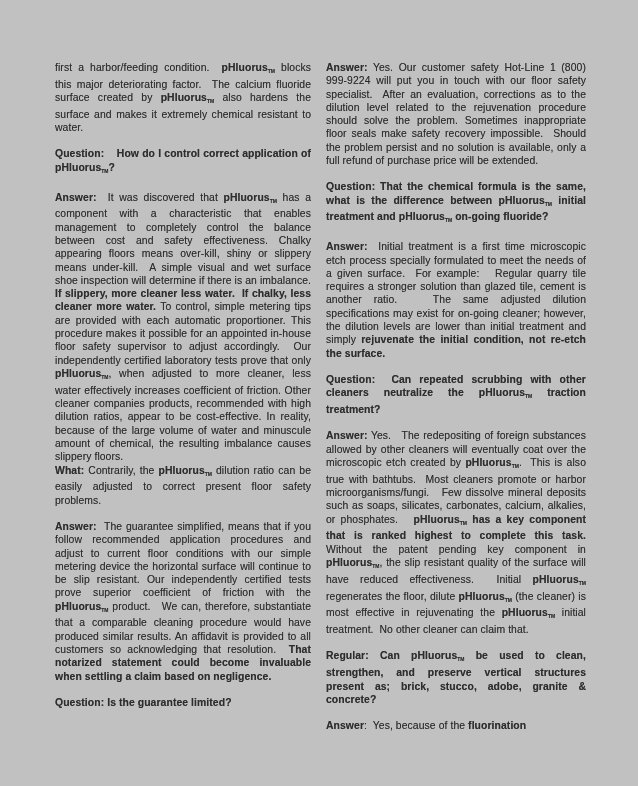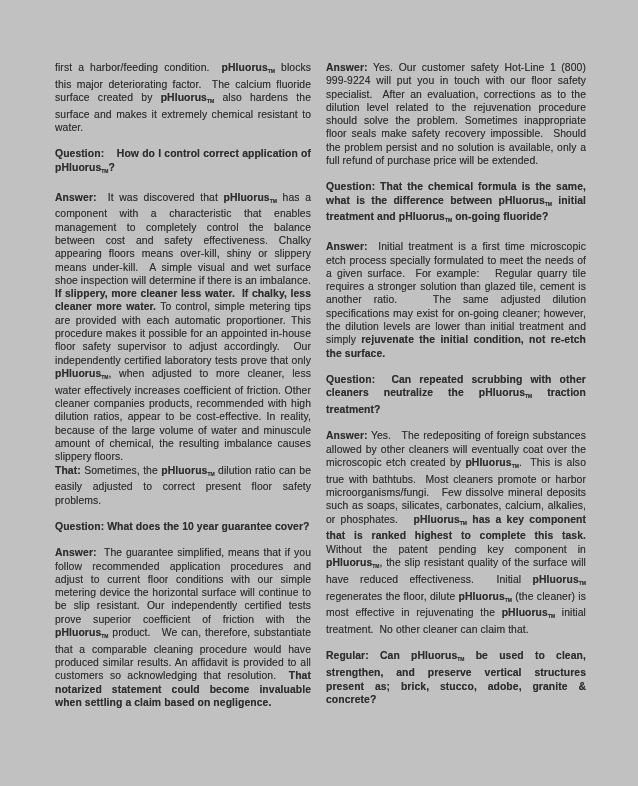--- a/index.html
+++ b/index.html
@@ -50,25 +50,26 @@
   }
 </style>
 </head>
 <body style="background: rgb(193, 193, 193);">
 
 <div class="page">
   <div class="column left">
       <p class="block"><span>first a harbor/feeding condition.  </span><span class="rs-b">pHluorus</span><span class="rs-t">TM</span><span> blocks this major deteriorating factor.  The calcium fluoride surface created by </span><span class="rs-b">pHluorus</span><span class="rs-t">TM</span><span> also hardens the surface and makes it extremely chemical resistant to water.</span></p>
       <p class="block"><span class="rs-b">Question:    How do I control correct application of pHluorus</span><span class="rs-t">TM</span><span class="rs-b">?</span></p>
       <p class="block tight"><span class="rs-b">Answer:</span><span>  It was discovered that </span><span class="rs-b">pHluorus</span><span class="rs-t">TM</span><span> has a component with a characteristic that enables management to completely control the balance between cost and safety effectiveness. Chalky appearing floors means over-kill, shiny or slippery means under-kill.  A simple visual and wet surface shoe inspection will determine if there is an imbalance.  </span><span class="rs-b rs-i">If slippery, more cleaner less water.  If chalky, less cleaner more water.</span><span> To control, simple metering tips are provided with each automatic proportioner. This procedure makes it possible for an appointed in-house floor safety supervisor to adjust accordingly.  </span><span class="rs-i">Our independently certified laboratory tests prove that only </span><span class="rs-b rs-i">pHluorus</span><span class="rs-t rs-i">TM</span><span class="rs-i">, when adjusted to more cleaner, less water effectively increases coefficient of friction.</span><span> Other cleaner companies products, recommended with high dilution ratios, appear to be cost-effective. In reality, because of the large volume of water and minuscule amount of chemical, the resulting imbalance </span><span class="rs-u">causes</span><span> slippery floors.</span></p>
-      <p class="block"><span class="rs-b">That:</span><span> Sometimes, the </span><span class="rs-b">pHluorus</span><span class="rs-t">TM</span><span> dilution ratio can be easily adjusted to correct present floor safety problems.</span></p>
-      <p class="block"><span class="rs-b">Question: What does the 10 year guarantee cover?</span></p>
+      <p class="block"><span class="rs-b">What:</span><span> Contrarily, the </span><span class="rs-b">pHluorus</span><span class="rs-t">TM</span><span> dilution ratio can be easily adjusted to correct present floor safety problems.</span></p>
       <p class="block"><span class="rs-b">Answer:</span><span>  The guarantee simplified, means that if you follow recommended application procedures and adjust to current floor conditions with our simple metering device the horizontal surface will continue to be slip resistant. Our independently certified tests prove superior coefficient of friction with the </span><span class="rs-b">pHluorus</span><span class="rs-t">TM</span><span> product.   We can, therefore, substantiate that a comparable cleaning procedure would have produced similar results. An affidavit is provided to all customers so acknowledging that resolution.  </span><span class="rs-b rs-i">That notarized statement could become invaluable when settling a claim based on negligence.</span></p>
+      <p class="block"><span class="rs-b">Question: Is the guarantee limited?</span></p>
     </div>
   <div class="column right">
       <p class="block"><span class="rs-b">Answer:</span><span> Yes. Our customer safety Hot-Line 1 (800) 999-9224 will put you in touch with our floor safety specialist.  After an evaluation, corrections as to the dilution level related to the rejuvenation procedure should solve the problem. Sometimes inappropriate floor seals make safety recovery impossible.  Should the problem persist and no solution is available, only a full refund of purchase price will be extended.</span></p>
       <p class="block"><span class="rs-b">Question: That the chemical formula is the same, what is the difference between pHluorus</span><span class="rs-t">TM</span><span class="rs-b"> initial treatment and pHluorus</span><span class="rs-t">TM</span><span class="rs-b"> on-going fluoride?</span></p>
       <p class="block"><span class="rs-b">Answer:</span><span>  Initial treatment is a first time microscopic etch process specially formulated to meet the needs of a given surface.  For example:   Regular quarry tile requires a stronger solution than glazed tile, cement is another ratio.   The same adjusted dilution specifications may exist for on-going cleaner; however, the dilution levels are lower than initial treatment and simply </span><span class="rs-b rs-i">rejuvenate the initial condition, not re-etch the surface.</span></p>
       <p class="block"><span class="rs-b">Question:  Can repeated scrubbing with other cleaners neutralize the pHluorus</span><span class="rs-t">TM</span><span class="rs-b"> traction treatment?</span></p>
       <p class="block"><span class="rs-b">Answer:</span><span> Yes.   The redepositing of foreign substances allowed by other cleaners will eventually coat over the microscopic etch created by </span><span class="rs-b">pHluorus</span><span class="rs-t">TM</span><span>.  This is also true with bathtubs.  Most cleaners promote or harbor microorganisms/fungi.   Few dissolve mineral deposits such as soaps, silicates, carbonates, calcium, alkalies, or phosphates.   </span><span class="rs-b rs-i">pHluorus</span><span class="rs-t rs-i">TM</span><span class="rs-b rs-i"> has a key component that is ranked highest to complete this task.</span><span>   Without the patent pending key component in </span><span class="rs-b">pHluorus</span><span class="rs-t">TM</span><span>, the slip resistant quality of the surface will have reduced effectiveness.  Initial </span><span class="rs-b">pHluorus</span><span class="rs-t">TM</span><span> regenerates the floor, dilute </span><span class="rs-b">pHluorus</span><span class="rs-t">TM</span><span> (the cleaner) is most effective in rejuvenating the </span><span class="rs-b">pHluorus</span><span class="rs-t">TM</span><span> initial treatment.  No other cleaner can claim that.</span></p>
       <p class="block"><span class="rs-b">Regular: Can pHluorus</span><span class="rs-t">TM</span><span class="rs-b"> be used to clean, strengthen, and preserve </span><span class="rs-b rs-i">vertical structures</span><span class="rs-b"> present as; brick, stucco, adobe, granite &amp; concrete?</span></p>
+      <p class="block"><span class="rs-b">Answer</span><span>:  Yes, because of the </span><span class="rs-b rs-i">fluorination</span></p>
     </div>
 </div>
 
 </body></html>

